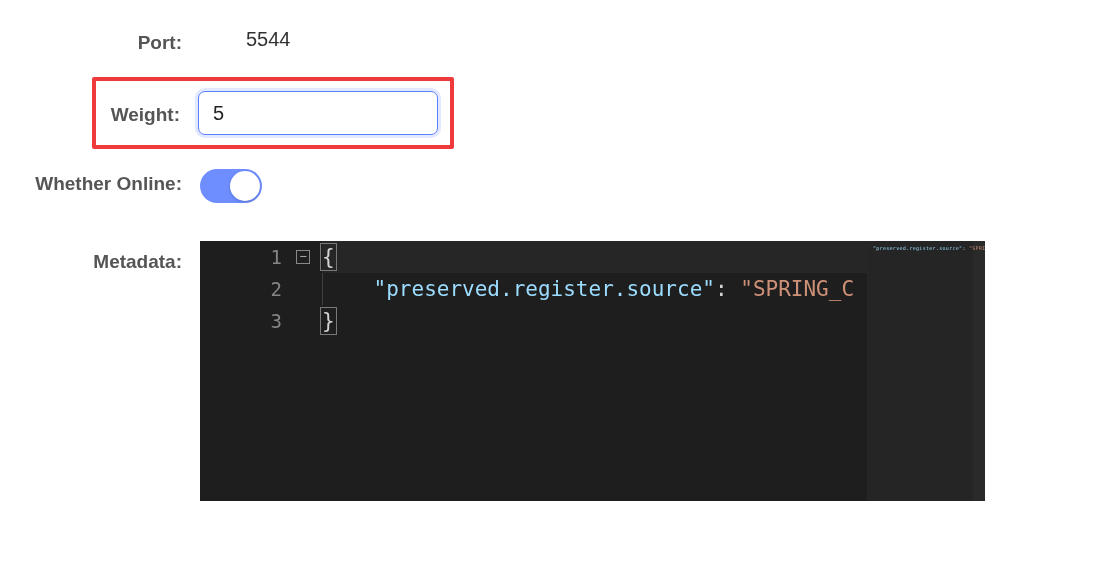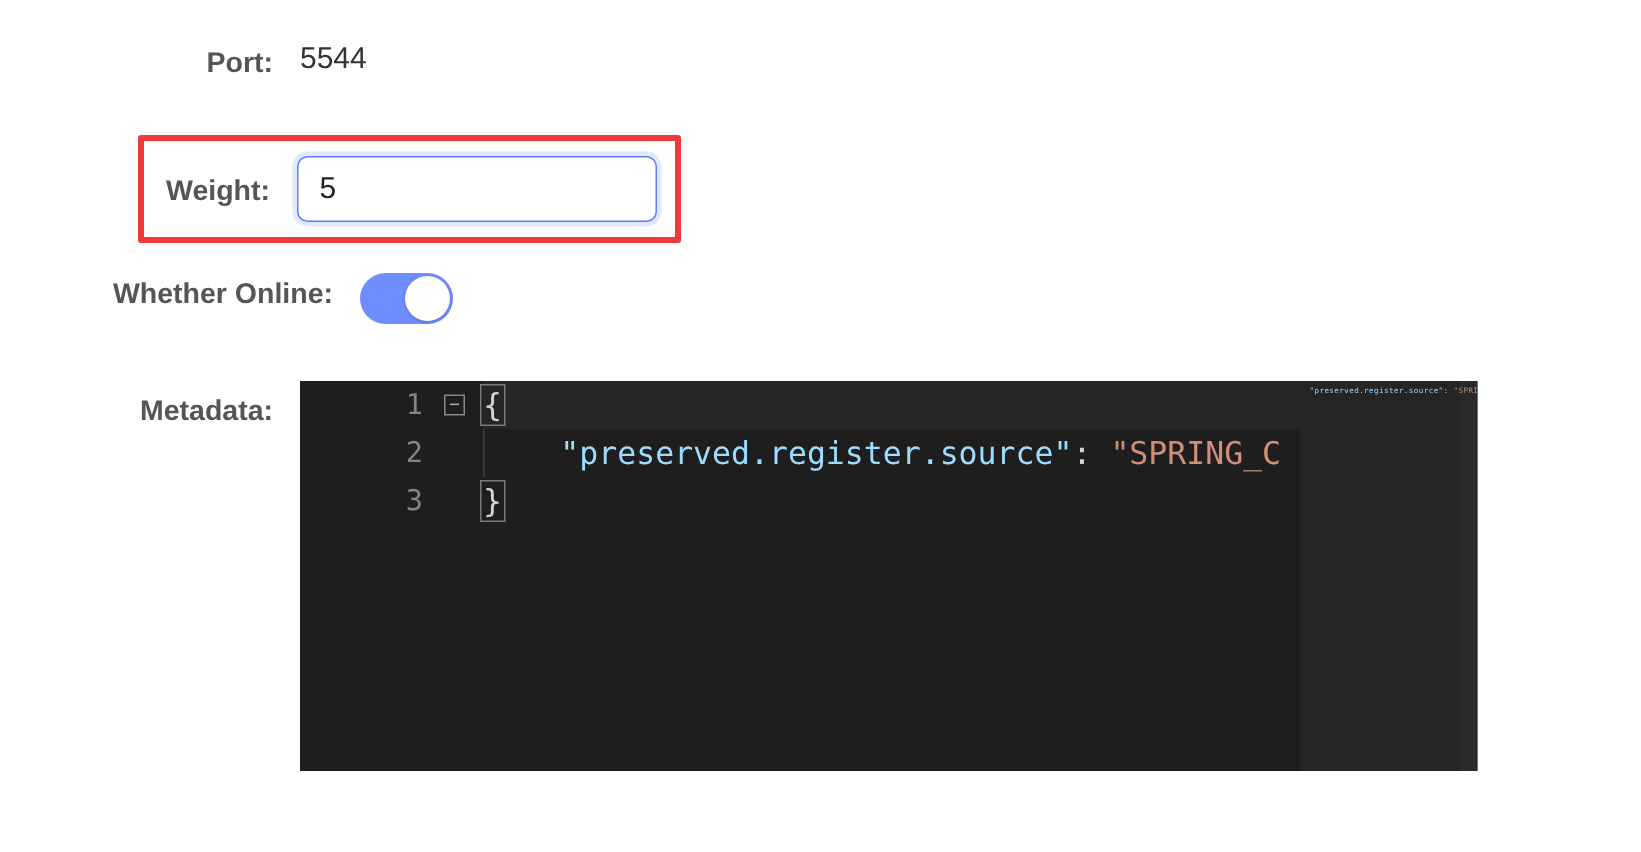--- a/index.html
+++ b/index.html
@@ -183,23 +183,23 @@
     .minimap-line .k { color: #9cdcfe; }
     .minimap-line .s { color: #ce9178; }
     .scrollbar {
       position: absolute;
       right: 0;
       top: 0;
       bottom: 0;
       width: 12px;
       background: rgba(100,100,100,0.08);
     }
-    .row-port { margin-top: 8px; margin-bottom: 36px; }
+    .row-port { margin-top: 8px; margin-bottom: 23px; gap: 46px; }
     .row-weight { margin-bottom: 20px; }
-    .row-toggle { margin-bottom: 38px; padding-left: 40px; }
+    .row-toggle { margin-bottom: 38px; }
     .row-metadata .form-label { padding-top: 10px; }
   </style>
 </head>
 <body>
 
 <div class="form-row row-port">
   <div class="form-label">Port:</div>
   <div class="form-value">
     <span class="port-value">5544</span>
   </div>

